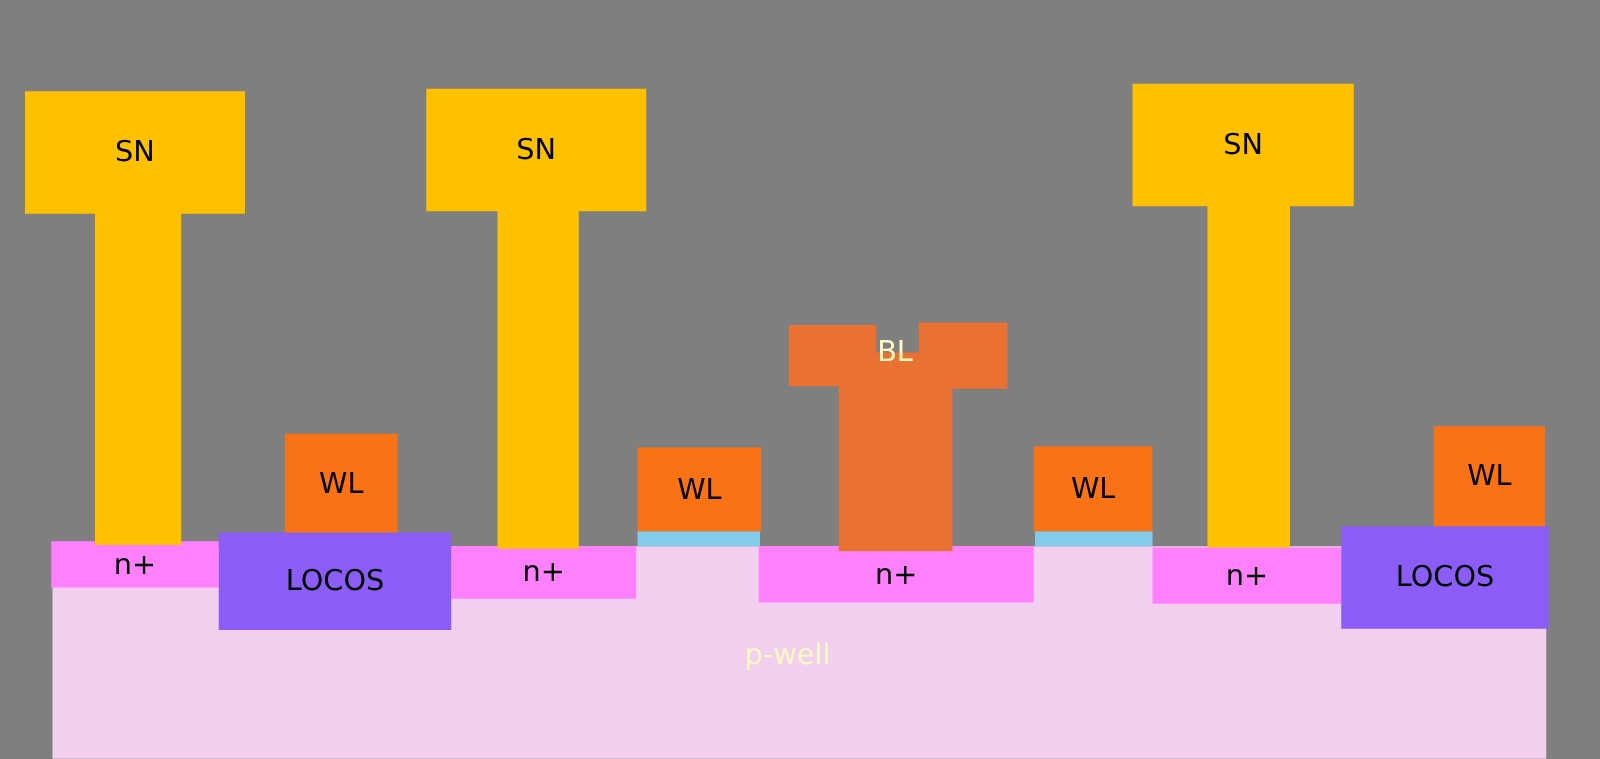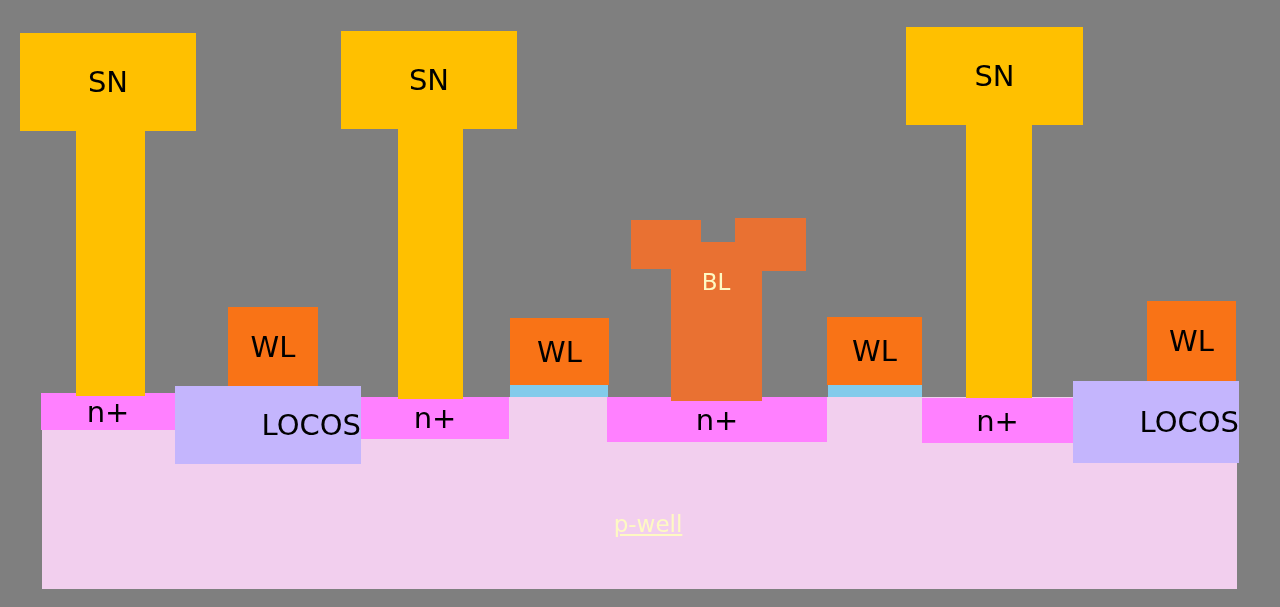--- a/index.html
+++ b/index.html
@@ -1,33 +1,33 @@
 <!DOCTYPE html>
 <html><head>
 <meta charset="utf-8">
 <style>
   html, body { margin: 0; padding: 0; }
   body { width: 1280px; height: 607px; background: #7f7f7f; position: relative; overflow: hidden;
          font-family: "DejaVu Sans", sans-serif; }
   .r { position: absolute; box-sizing: border-box; display: flex; align-items: center; justify-content: center;
-       color: #000; font-size: 29px; }
+       color: #000; font-size: 23px; margin-top: 40px; }
   .sn { background: #ffc000; }
   .wl { background: #f97316; }
   .ox { background: #83cbeb; }
   .np { background: #ff80ff; }
-  .loc { background: #c4b5fd; justify-content: flex-end; }
+  .loc { background: #8b5cf6; }
   .pw { background: #f2cfee; }
   .bl { background: #e97132; }
   .lbl { position: absolute; color: #fef9c3; font-size: 23px; white-space: nowrap; transform: translate(-50%, -50%); }
 </style>
 </head>
 <body>
 
 <div class="r pw" style="left:42px;top:397px;width:1195px;height:192px;"></div>
-<span class="lbl" style="left:648px;top:524px;text-decoration:underline;">p-well</span>
+<span class="lbl" style="left:630px;top:524px;">p-well</span>
 
 <div class="r np" style="left:41px;top:393px;width:134px;height:37px;">
     <span>n+</span>
   </div>
 <div class="r np" style="left:361px;top:397px;width:148px;height:42px;">
     <span>n+</span>
   </div>
 <div class="r np" style="left:607px;top:397px;width:220px;height:45px;">
     <span>n+</span>
   </div>

